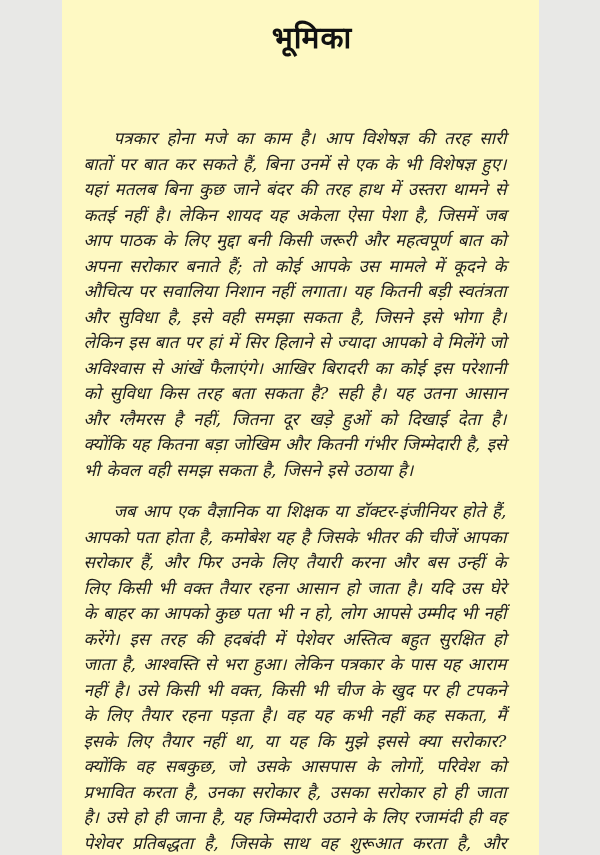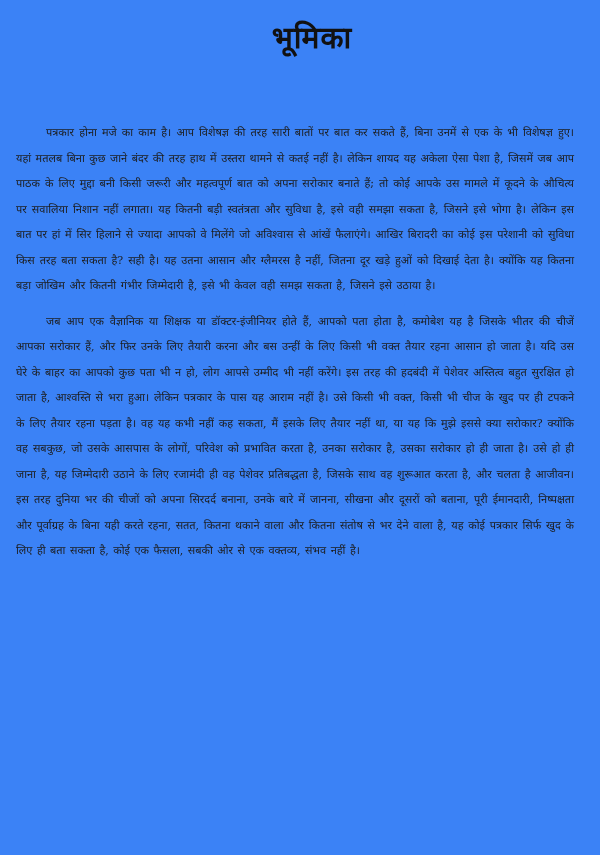--- a/index.html
+++ b/index.html
@@ -2,24 +2,24 @@
 <html lang="hi"><head>
 <meta charset="utf-8">
 <style>
   html, body {
     margin: 0;
     padding: 0;
     background: #e8e8e6;
   }
   .scan-page {
     position: relative;
-    width: 600px;
+    width: 477px;
     height: 855px;
     margin: 0 auto;
-    background: #3b82f6;
+    background: #fef9c3;
     overflow: hidden;
     box-sizing: border-box;
     font-family: "DejaVu Serif", "Liberation Serif", serif;
     color: #1c1c1c;
     padding-left: 24px;
   }
   .page-title {
     margin: 0;
     padding-top: 16px;
     text-align: center;
@@ -28,27 +28,28 @@
     letter-spacing: 1px;
     color: #111;
   }
   .body-text {
     position: absolute;
     top: 110px;
     left: 6px;
     right: 16px;
   }
   .body-text p {
-    margin: 10px;
-    font-size: 11px;
+    margin: 16px;
+    font-size: 17px;
     line-height: 25.5px;
     text-align: justify;
     text-indent: 30px;
     color: #1c1c1c;
     word-spacing: 1px;
+    font-style: italic;
   }
   .body-text p + p {
     margin-top: 2px;
   }
 </style>
 </head>
 <body>
 
 <div class="scan-page">
   <h1 class="page-title">भूमिका</h1>

